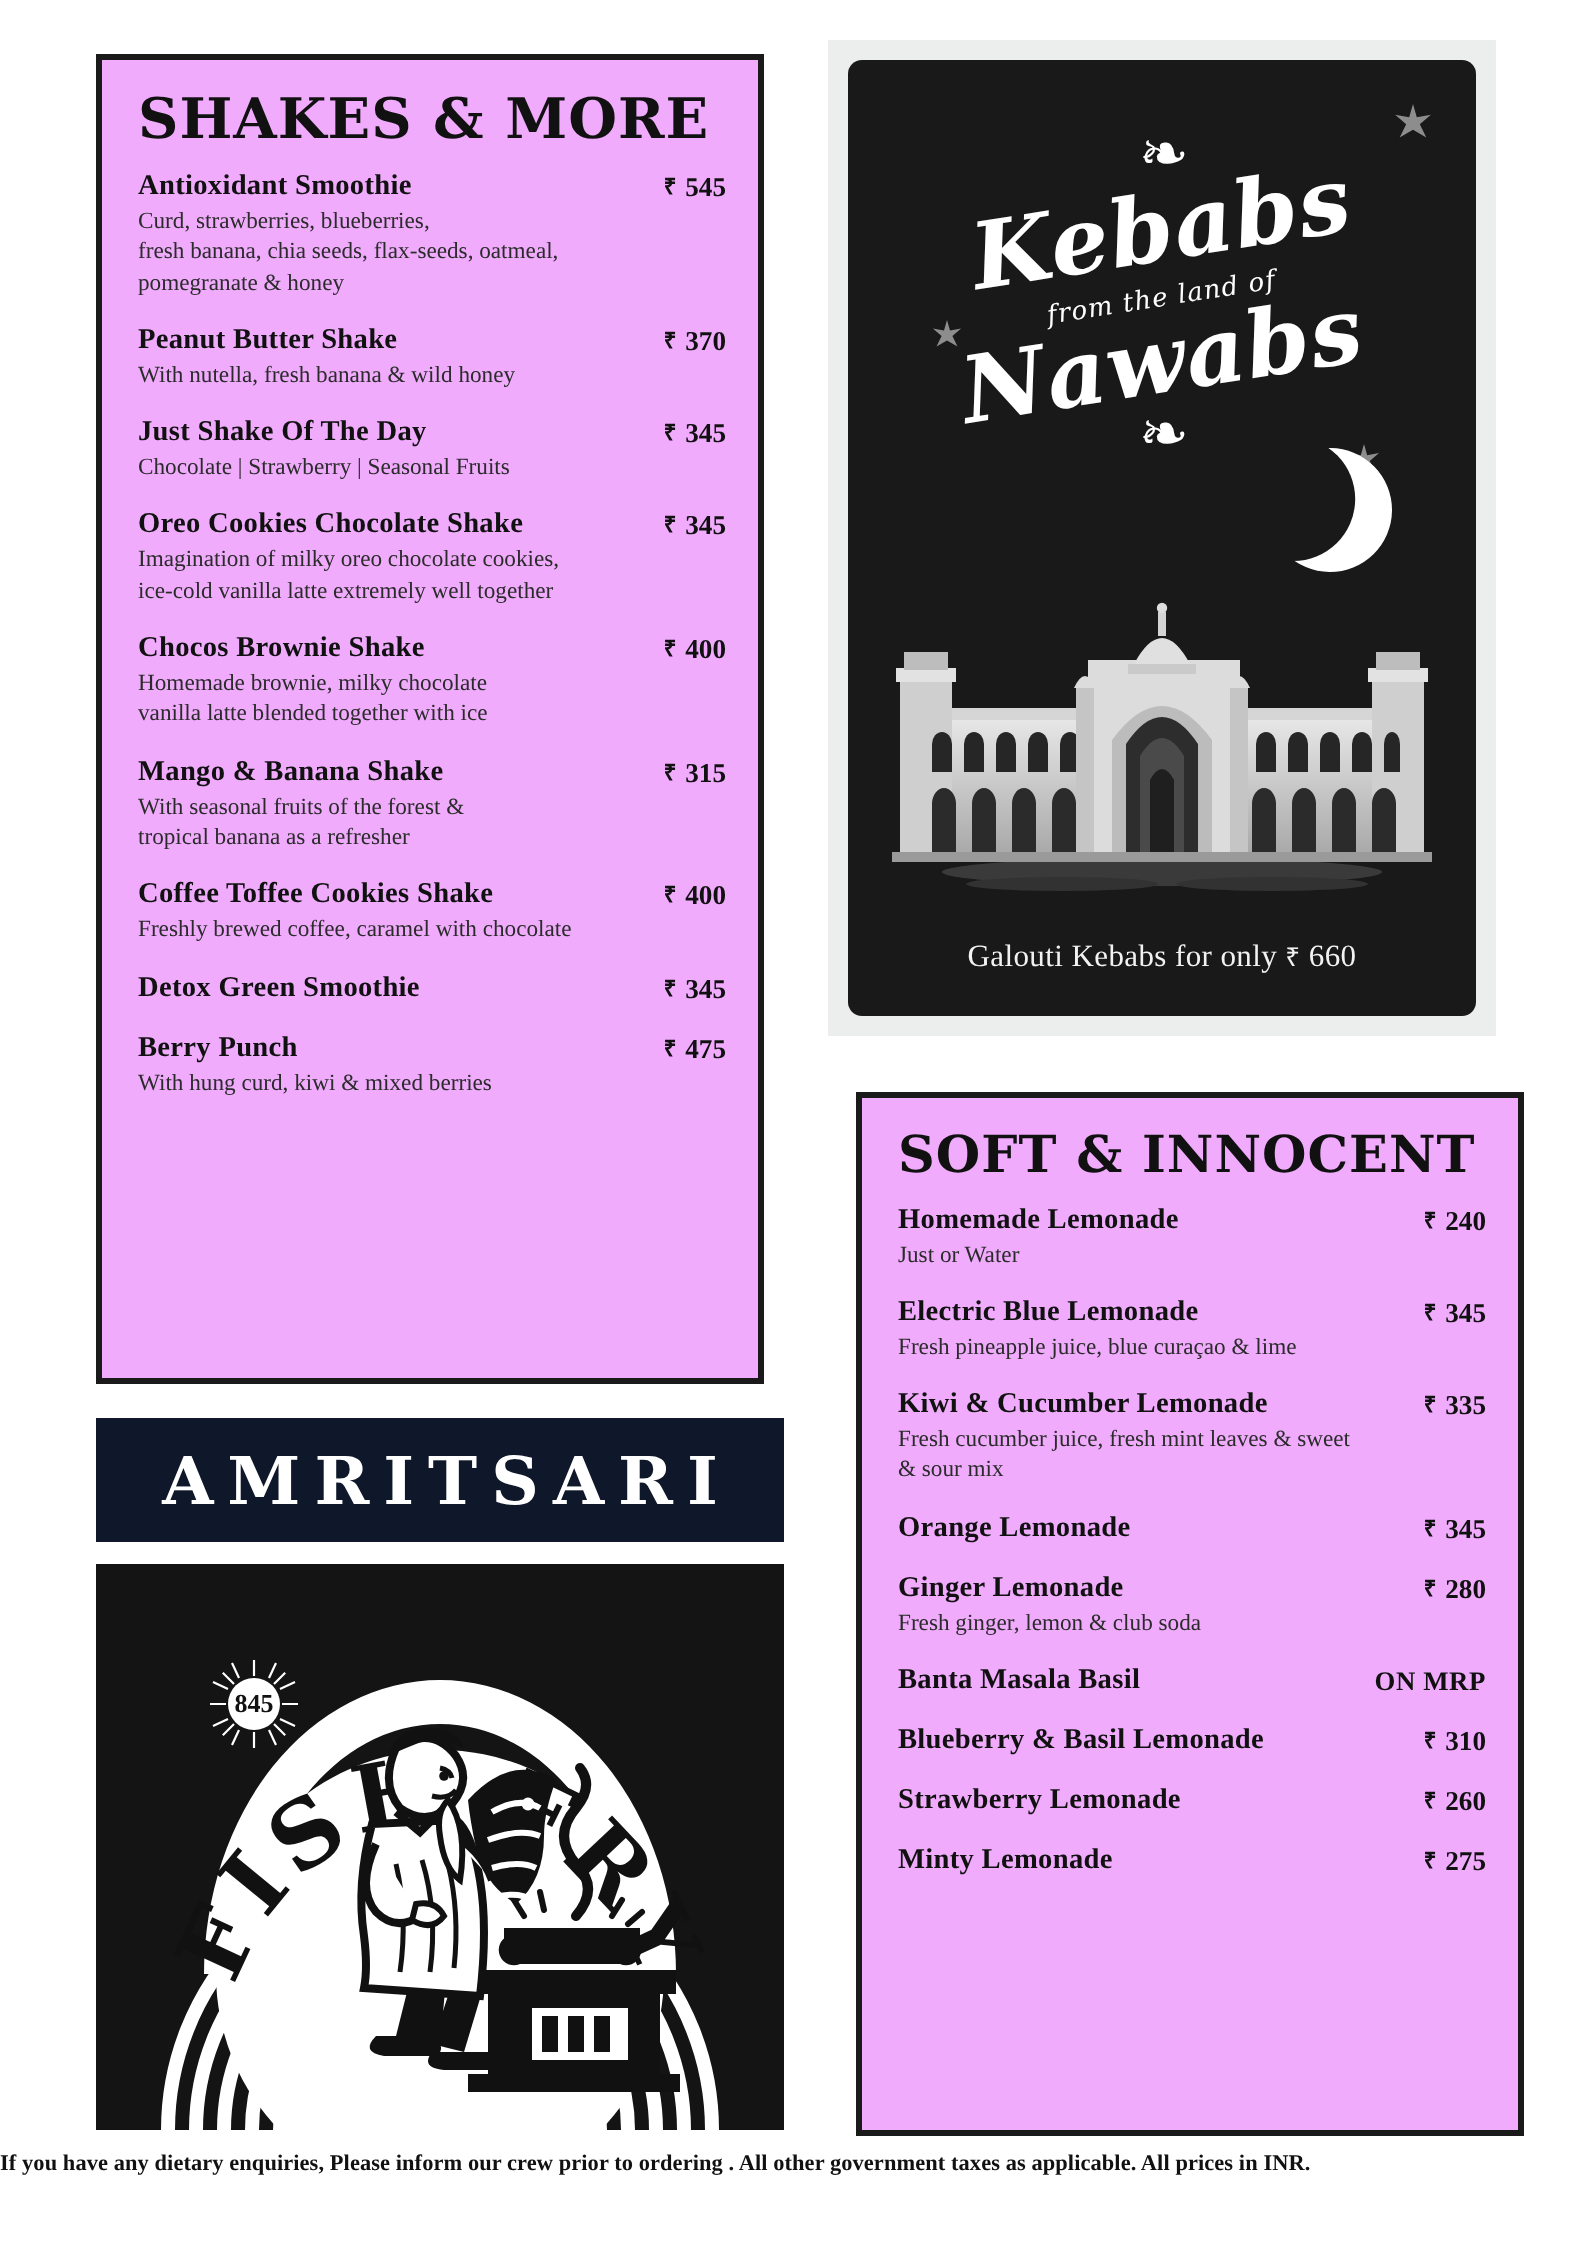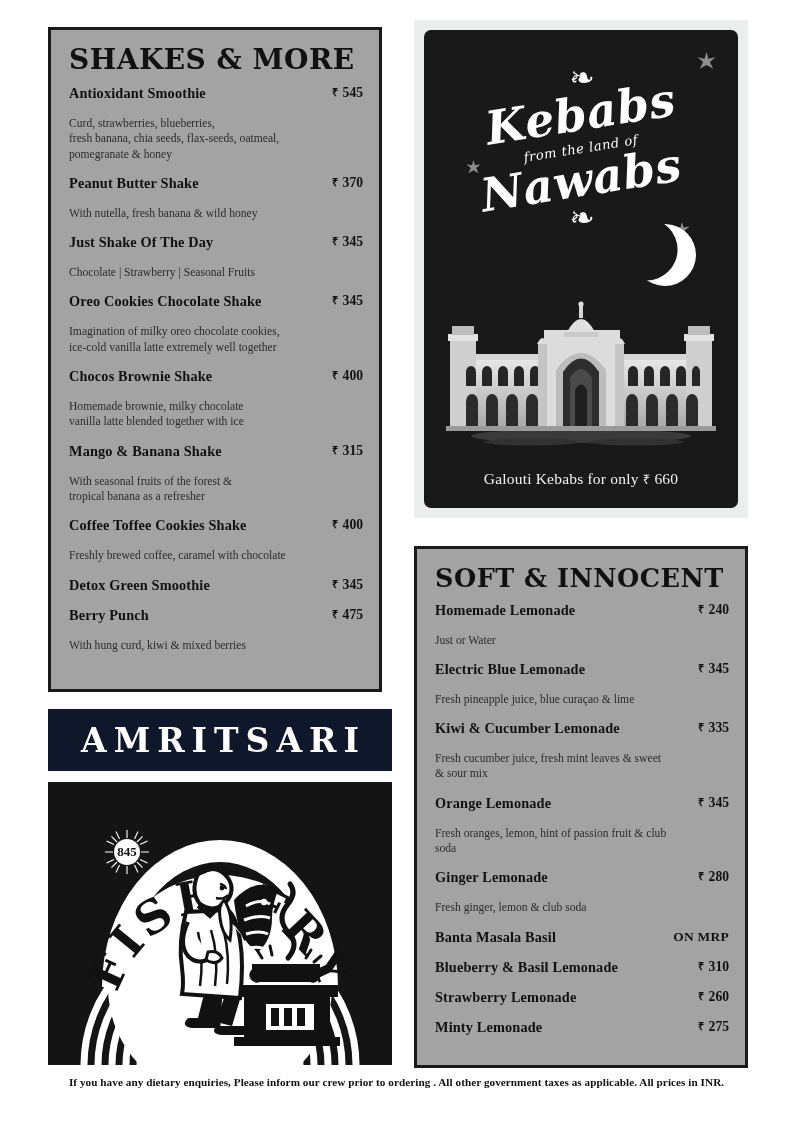--- a/index.html
+++ b/index.html
@@ -12,21 +12,21 @@
     height: 1122px;
     position: relative;
     font-family: "Liberation Serif", serif;
     color: #111;
     overflow: hidden;
   }
 
   
   .panel {
     position: absolute;
-    background: #a3a3a3;
+    background: #f0abfc;
     border: 3px solid #1a1a1a;
     box-sizing: border-box;
   }
 
   
   .section-title {
     font-family: "DejaVu Serif", "Liberation Serif", serif;
     font-weight: 700;
     letter-spacing: 0.5px;
     color: #111;
@@ -36,21 +36,21 @@
 
   
   .items {
     display: block;
   }
   .menu-item {
     margin-bottom: 13px;
   }
   .item-row {
     display: flex;
-    align-items: flex-start;
+    align-items: flex-end;
     justify-content: space-between;
   }
   .item-name {
     font-family: "Liberation Serif", serif;
     font-weight: 700;
     font-size: 14.3px;
     letter-spacing: 0.15px;
     color: #111;
     white-space: nowrap;
   }
@@ -66,21 +66,21 @@
     font-size: 11px;
     position: relative;
     top: -1px;
     margin-right: 1px;
   }
   .item-desc {
     font-family: "Liberation Serif", serif;
     font-size: 11.6px;
     line-height: 1.32;
     color: #2b2b2b;
-    margin-top: 14px;
+    margin-top: 1px;
     max-width: 255px;
   }
   .mrp {
     font-family: "Liberation Serif", serif;
     font-weight: 700;
     font-size: 13.4px;
     letter-spacing: 0.3px;
   }
 
   
@@ -91,21 +91,21 @@
     height: 665px;
     padding: 14px 16px 0 18px;
   }
   #shakes-panel .section-title {
     font-size: 28px;
     margin: 2px 0 11px 0;
   }
 
   
   #soft-panel {
-    left: 414px;
+    left: 428px;
     top: 546px;
     width: 334px;
     height: 522px;
     padding: 14px 16px 0 18px;
   }
   #soft-panel .section-title {
     font-size: 25.5px;
     margin: 3px 0 10px 0;
   }
   #soft-panel .item-desc { max-width: 250px; }
@@ -275,21 +275,21 @@
     font-size: 13px;
     font-weight: 700;
     color: #111;
   }
 
   
   #footer-note {
     position: absolute;
     left: 0; right: 0;
     top: 1076px;
-    text-align: center;
+    text-align: left;
     font-family: "Liberation Serif", serif;
     font-weight: 700;
     font-size: 11.2px;
     letter-spacing: 0.05px;
     color: #111;
   }
 </style>
 </head>
 <body>
 
@@ -486,21 +486,20 @@
           <div class="item-name">Kiwi &amp; Cucumber Lemonade</div>
           <div class="item-price"><span class="rs">₹</span> 335</div>
         </div>
         <div class="item-desc">Fresh cucumber juice, fresh mint leaves &amp; sweet<br>&amp; sour mix</div>
       </div>
       <div class="menu-item">
         <div class="item-row">
           <div class="item-name">Orange Lemonade</div>
           <div class="item-price"><span class="rs">₹</span> 345</div>
         </div>
-        <div class="item-desc">Fresh oranges, lemon, hint of passion fruit &amp; club soda</div>
       </div>
       <div class="menu-item">
         <div class="item-row">
           <div class="item-name">Ginger Lemonade</div>
           <div class="item-price"><span class="rs">₹</span> 280</div>
         </div>
         <div class="item-desc">Fresh ginger, lemon &amp; club soda</div>
       </div>
       <div class="menu-item">
         <div class="item-row">

